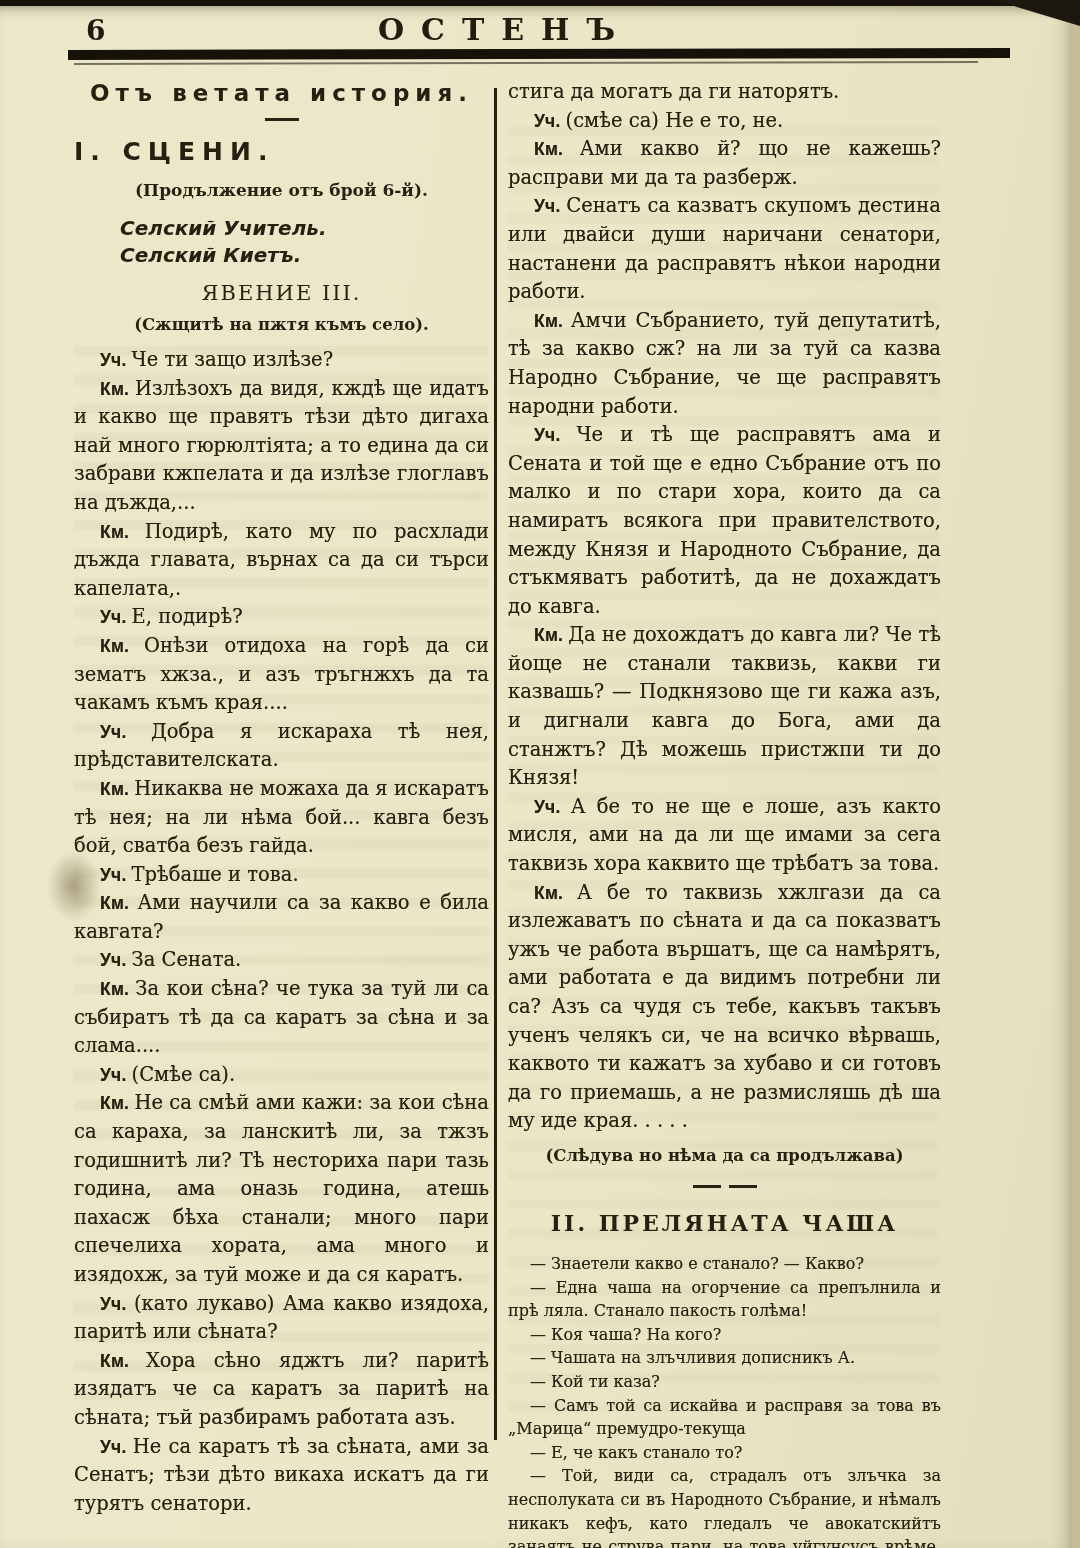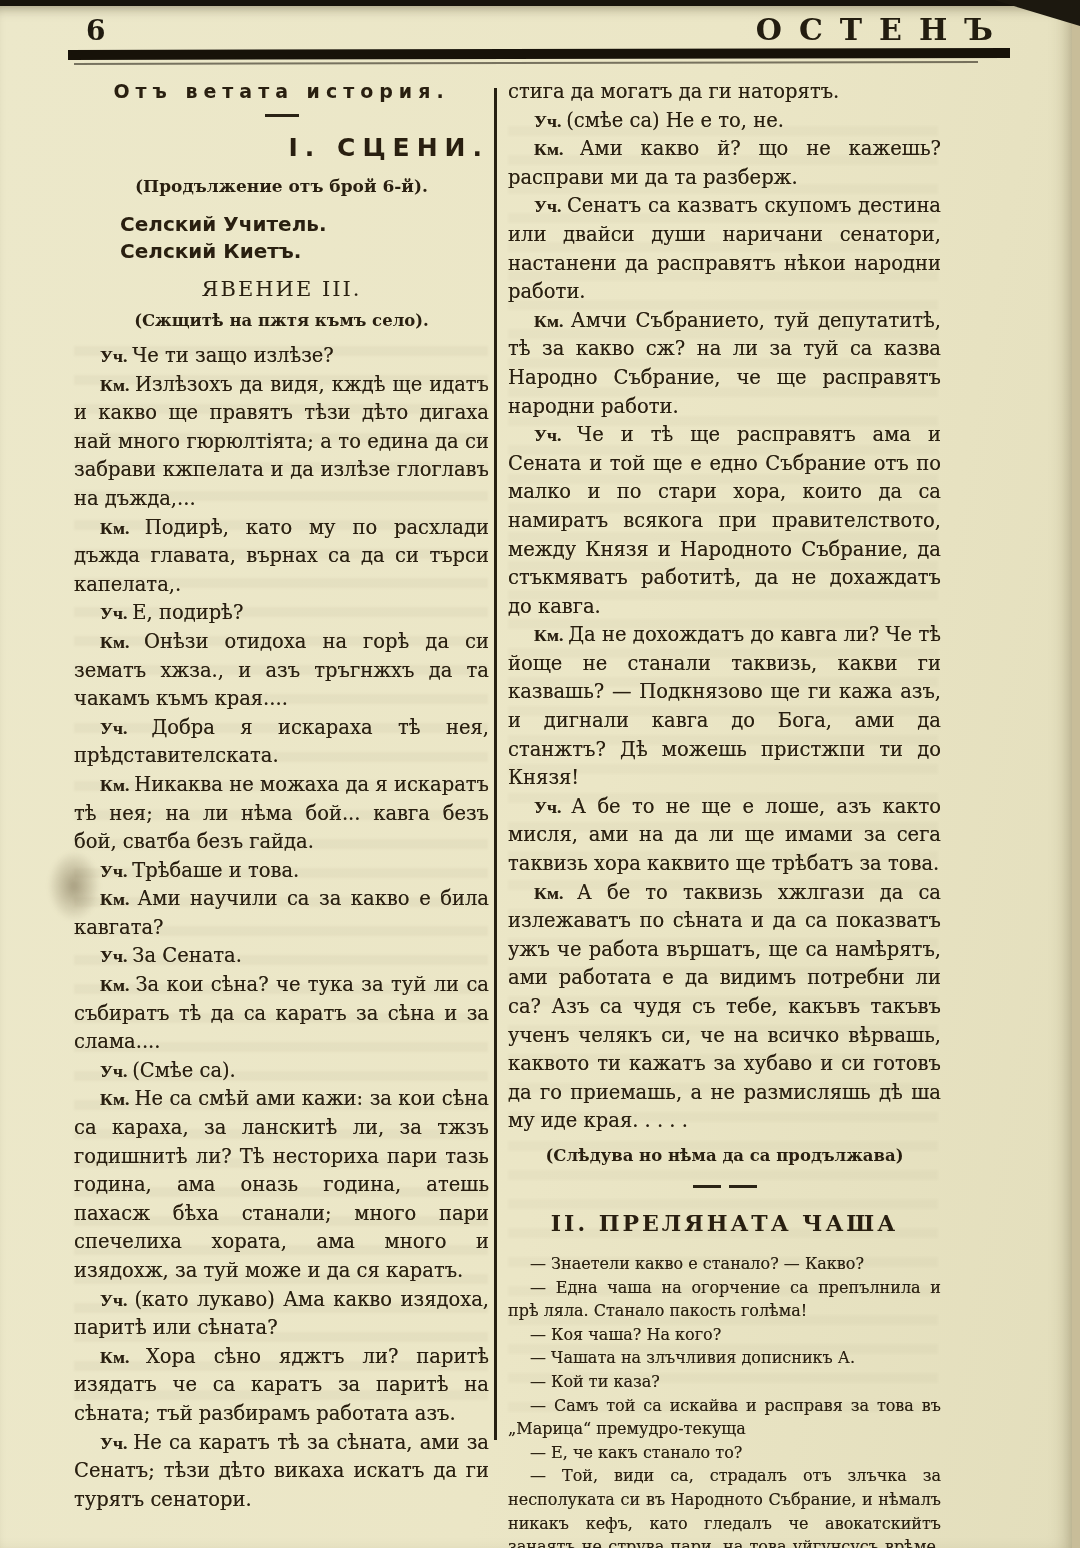--- a/index.html
+++ b/index.html
@@ -14,47 +14,47 @@
   
   .ghost{position:absolute;pointer-events:none;opacity:.55;
     background:repeating-linear-gradient(180deg, rgba(116,110,80,.10) 0 10px, rgba(116,110,80,0) 10px 29px);
     filter:blur(1.2px);}
   .ghost.g-left{left:74px;top:340px;width:414px;height:1060px;}
   .ghost.g-right{left:508px;top:120px;width:430px;height:1300px;opacity:.4;}
   .stain{position:absolute;left:48px;top:845px;width:52px;height:70px;border-radius:50%;
     background:radial-gradient(closest-side,rgba(85,70,40,.45),rgba(85,70,40,0));filter:blur(2px);}
 
   .page-number{position:absolute;left:86px;top:8px;font-size:28px;font-weight:bold;color:#1f1a0f;}
-  .masthead{position:absolute;left:0;top:6px;width:1010px;text-align:right;
+  .masthead{position:absolute;left:0;top:6px;width:1010px;text-align:center;
     font-size:30px;font-weight:bold;letter-spacing:17px;color:#231d10;}
   .head-rule{position:absolute;left:68px;top:43px;width:942px;height:10px;background:#171209;
     transform:rotate(-.12deg);}
   .head-rule::after{content:"";position:absolute;left:6px;top:13px;width:96%;height:2px;background:rgba(23,18,9,.55);}
   .col-divider{position:absolute;left:494px;top:82px;width:3px;height:1352px;background:#262012;}
 
   .col{position:absolute;color:#291f10;}
   .col-left{left:74px;top:74px;width:415px;}
   .col-right{left:508px;top:72px;width:433px;}
 
   .h-title{font-weight:bold;font-size:21px;letter-spacing:3px;text-align:center;margin:6px 0 12px;}
-  .h-subtitle{font-family:"DejaVu Sans",sans-serif;font-weight:bold;font-size:19px;letter-spacing:6px;
+  .h-subtitle{font-family:"DejaVu Sans",sans-serif;font-weight:bold;font-size:23px;letter-spacing:6px;
     text-align:center;margin:0 0 6px;}
   .h-dash{width:34px;height:3px;background:#2a2315;margin:12px auto 16px;}
   .h-section{font-family:"DejaVu Sans",sans-serif;font-weight:bold;font-size:25px;letter-spacing:7px;
-    text-align:right;margin:0 0 14px;}
+    text-align:left;margin:0 0 14px;}
   .h-cont{font-weight:bold;font-size:17px;text-align:center;margin:2px 0 16px;}
-  .cast-box{margin:0 0 10px;}
+  .cast-box{margin:0 0 10px;font-style:italic;}
   .h-cast{font-family:"DejaVu Sans",sans-serif;font-weight:bold;font-size:20px;margin:3px 0 3px 46px;}
   .h-scene{font-size:21px;letter-spacing:2px;text-align:center;margin:14px 0 10px;}
   .h-scene-note{font-weight:bold;font-size:16.5px;text-align:center;margin:0 0 12px;}
 
   .para{font-size:19.5px;line-height:28.6px;text-align:justify;text-indent:26px;margin:0;
     text-shadow:0 0 .5px rgba(41,31,16,.6);}
   .para.noindent{text-indent:0;}
-  .speaker{font-family:Liberation Serif, serif;font-weight:bold;font-size:17.5px;letter-spacing:.2px;}
+  .speaker{font-family:Liberation Sans, sans-serif;font-weight:bold;font-size:17.5px;letter-spacing:.2px;}
 
   .footnote{font-weight:bold;font-size:16.5px;text-align:center;margin:10px 0 0;}
   .mini-rule{width:64px;height:3px;margin:20px auto 22px;position:relative;background:transparent;}
   .mini-rule::before{content:"";position:absolute;left:0;top:0;width:28px;height:3px;background:#2a2315;}
   .mini-rule::after{content:"";position:absolute;right:0;top:0;width:28px;height:3px;background:#2a2315;}
   .h-section2{font-weight:bold;font-size:22px;letter-spacing:3px;text-align:center;margin:0 0 16px;}
   .small-para{font-size:16px;line-height:23.6px;text-align:justify;text-indent:22px;margin:0;
     text-shadow:0 0 .4px rgba(41,31,16,.55);}
 </style>
 </head>

